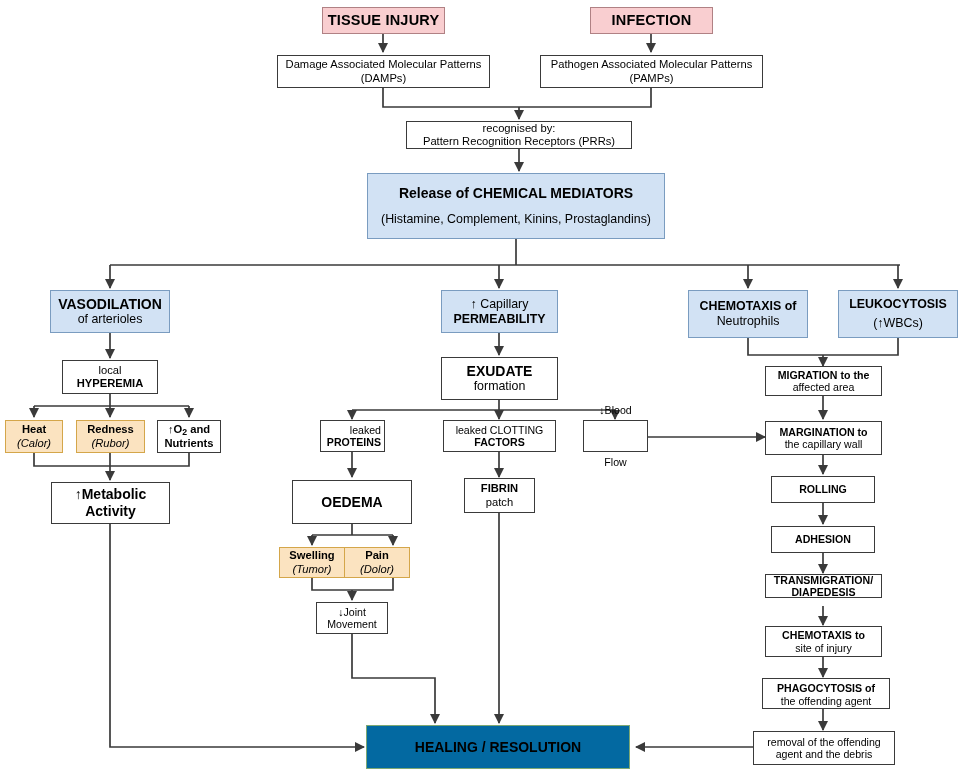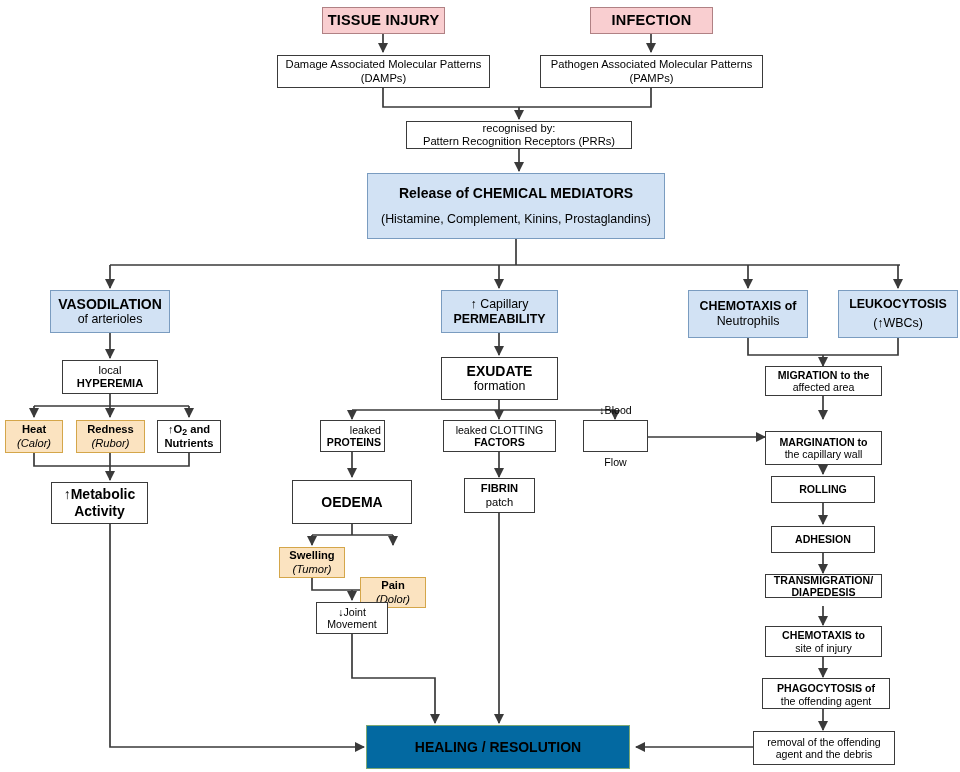--- a/index.html
+++ b/index.html
@@ -196,21 +196,21 @@
   <div class="node tan" style="left:76px;top:420px;width:69px;height:33px;">
     <span class="l1 t-sm b">Redness</span>
     <span class="l2 t-sm it">(Rubor)</span>
   </div>
 
   <div class="node" style="left:157px;top:420px;width:64px;height:33px;">
     <span class="l1 t-sm b">↑O<span class="sub">2</span> and</span>
     <span class="l2 t-sm b">Nutrients</span>
   </div>
 
-  <div class="node" style="left:51px;top:482px;width:97px;height:42px;">
+  <div class="node" style="left:51px;top:482px;width:119px;height:42px;">
     <span class="l1 t-big">↑Metabolic</span>
     <span class="l2 t-big">Activity</span>
   </div>
 
   <div class="node" style="left:441px;top:357px;width:117px;height:43px;">
     <span class="l1 t-big">EXUDATE</span>
     <span class="l2 t-med">formation</span>
   </div>
 
   <div class="node" style="left:320px;top:420px;width:65px;height:32px;align-items:flex-end;">
@@ -235,36 +235,36 @@
   <div class="node" style="left:464px;top:478px;width:71px;height:35px;">
     <span class="l1 t-sm b">FIBRIN</span>
     <span class="l2 t-sm">patch</span>
   </div>
 
   <div class="node tan" style="left:279px;top:547px;width:66px;height:31px;">
     <span class="l1 t-sm b">Swelling</span>
     <span class="l2 t-sm it">(Tumor)</span>
   </div>
 
-  <div class="node tan" style="left:360px;top:547px;width:66px;height:31px;margin-top:30px;">
+  <div class="node tan" style="left:344px;top:547px;width:66px;height:31px;">
     <span class="l1 t-sm b">Pain</span>
     <span class="l2 t-sm it">(Dolor)</span>
   </div>
 
   <div class="node" style="left:316px;top:602px;width:72px;height:32px;">
     <span class="l1 t-xs">↓Joint</span>
     <span class="l2 t-xs">Movement</span>
   </div>
 
   <div class="node" style="left:765px;top:366px;width:117px;height:30px;">
     <span class="l1 t-xs b">MIGRATION to the</span>
     <span class="l2 t-xs n">affected area</span>
   </div>
 
-  <div class="node" style="left:765px;top:431px;width:117px;height:34px;">
+  <div class="node" style="left:765px;top:421px;width:117px;height:34px;">
     <span class="l1 t-xs b">MARGINATION to</span>
     <span class="l2 t-xs n">the capillary wall</span>
   </div>
 
   <div class="node" style="left:771px;top:476px;width:104px;height:27px;">
     <span class="l1 t-xs b">ROLLING</span>
   </div>
 
   <div class="node" style="left:771px;top:526px;width:104px;height:27px;">
     <span class="l1 t-xs b">ADHESION</span>

